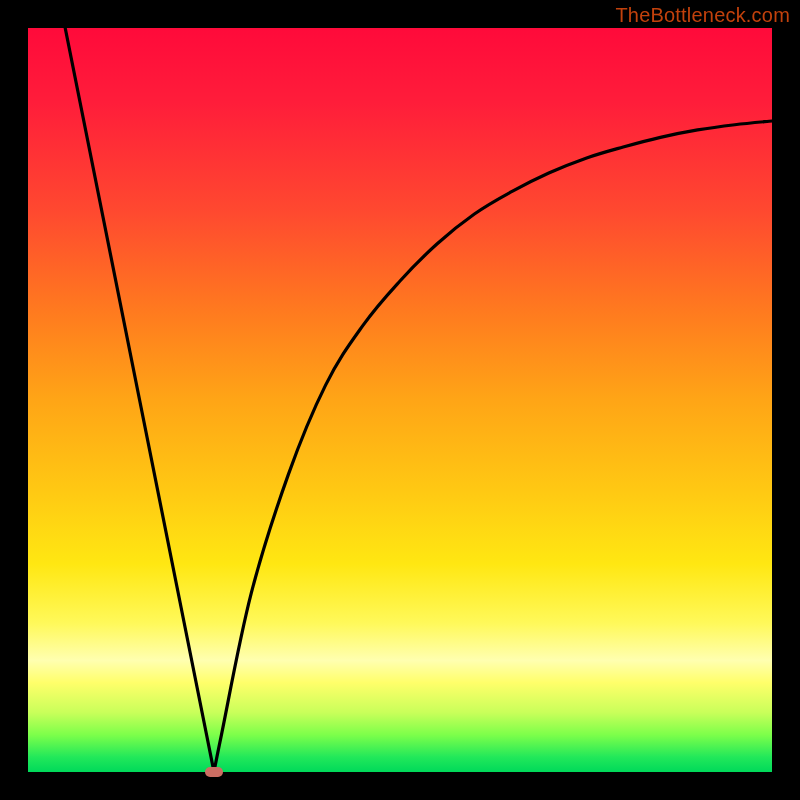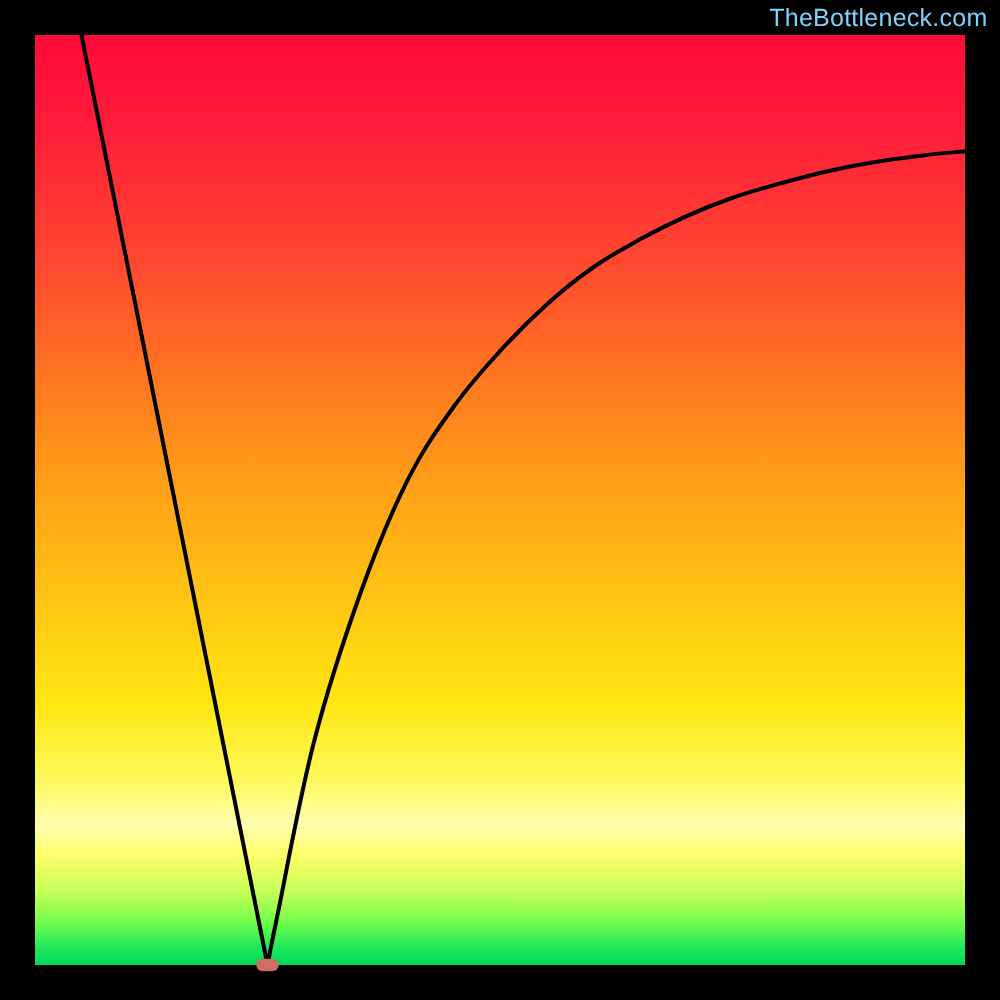--- a/index.html
+++ b/index.html
@@ -41,21 +41,21 @@
       #c9ff5a 92%,
       #7dff4a 95%,
       #22e85a 98%,
       #00d95a 100%
     );
   }
   .watermark {
     position: absolute;
     top: 4px;
     right: 10px;
-    color: #7dd3fc;
+    color: #c2410c;
     font-size: 20px;
     letter-spacing: 0.2px;
     user-select: none;
   }
   svg.curve {
     position: absolute;
     left: 0;
     top: 0;
     width: 744px;
     height: 744px;

